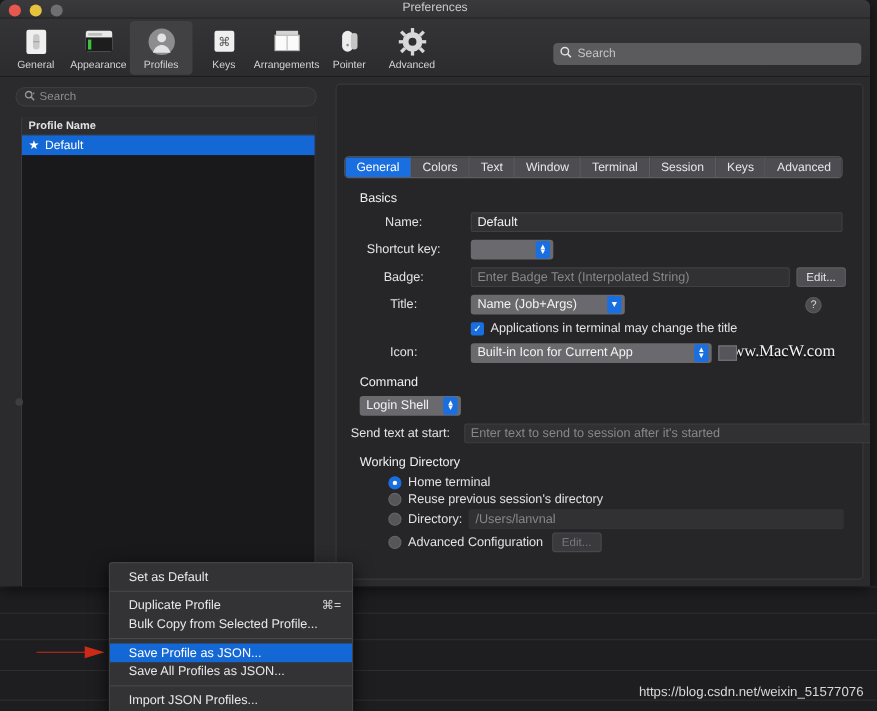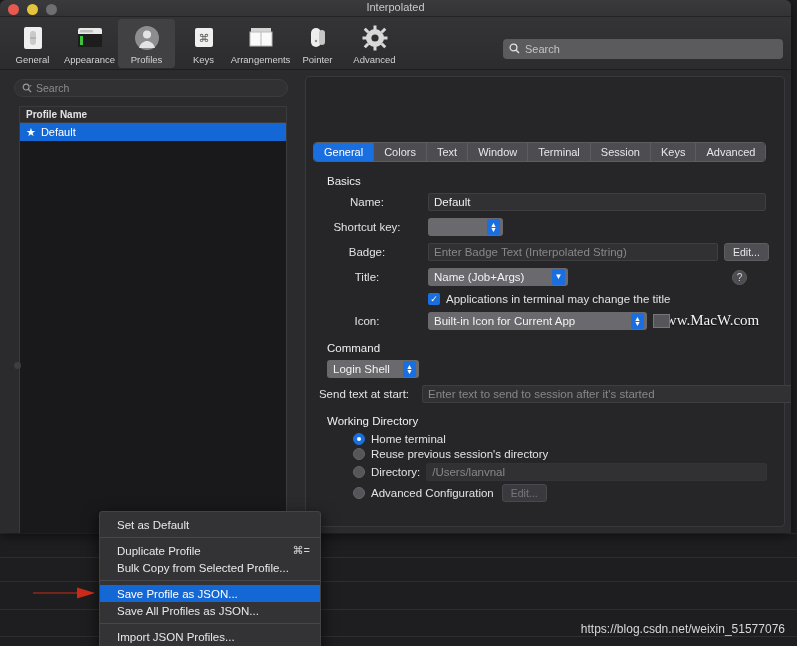--- a/index.html
+++ b/index.html
@@ -246,21 +246,21 @@
 </div>
 
 <div id="window">
 
   <div id="titlebar">
     <div id="traffic">
       <div class="tl red"></div>
       <div class="tl yellow"></div>
       <div class="tl gray"></div>
     </div>
-    <div id="win-title">Interpolated</div>
+    <div id="win-title">Preferences</div>
   </div>
 
   <div id="toolbar">
     <div id="tb-items">
 
       <div class="tb-item">
         <div class="tb-ico">
           <svg width="24" height="26" viewBox="0 0 24 26">
             <rect x="3" y="2" width="18" height="22" rx="2" fill="#efefef"></rect>
             <rect x="9" y="6" width="6" height="14" rx="3" fill="#c9c9c9"></rect>

